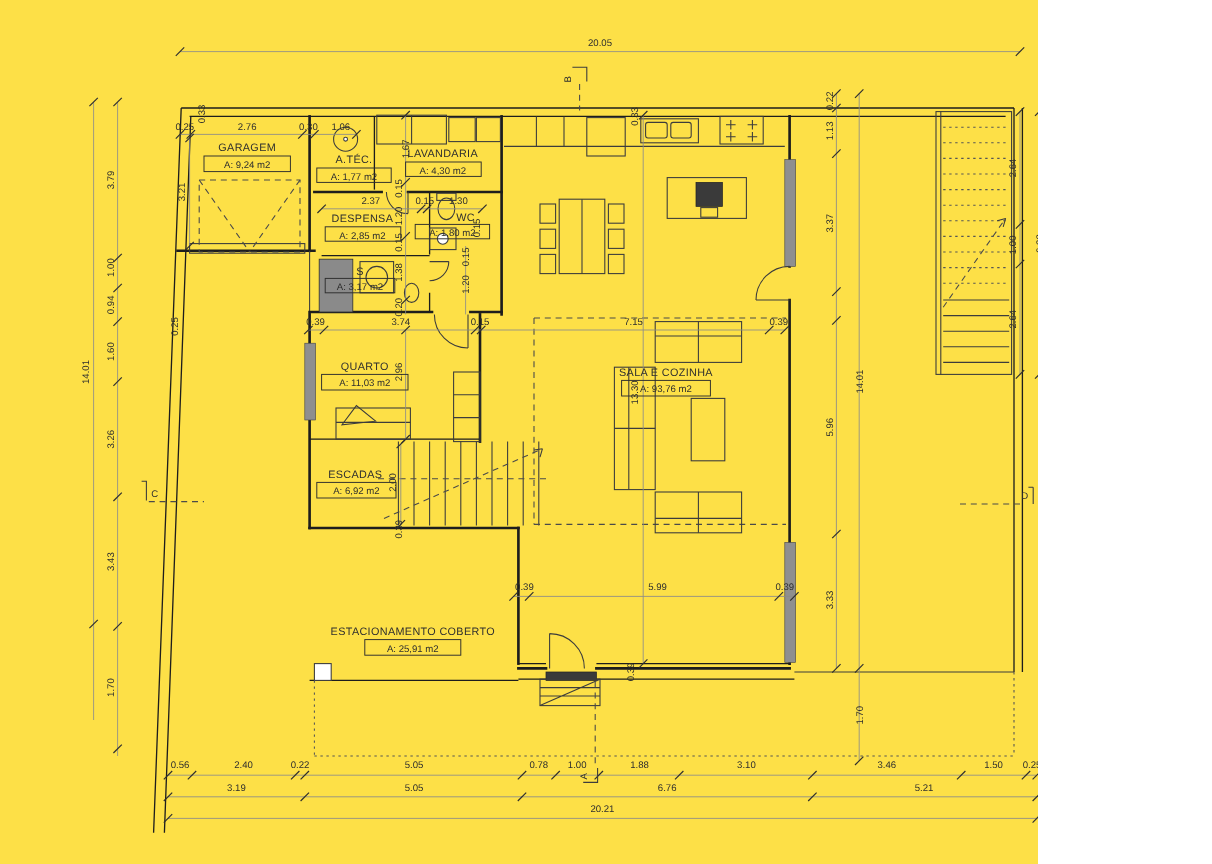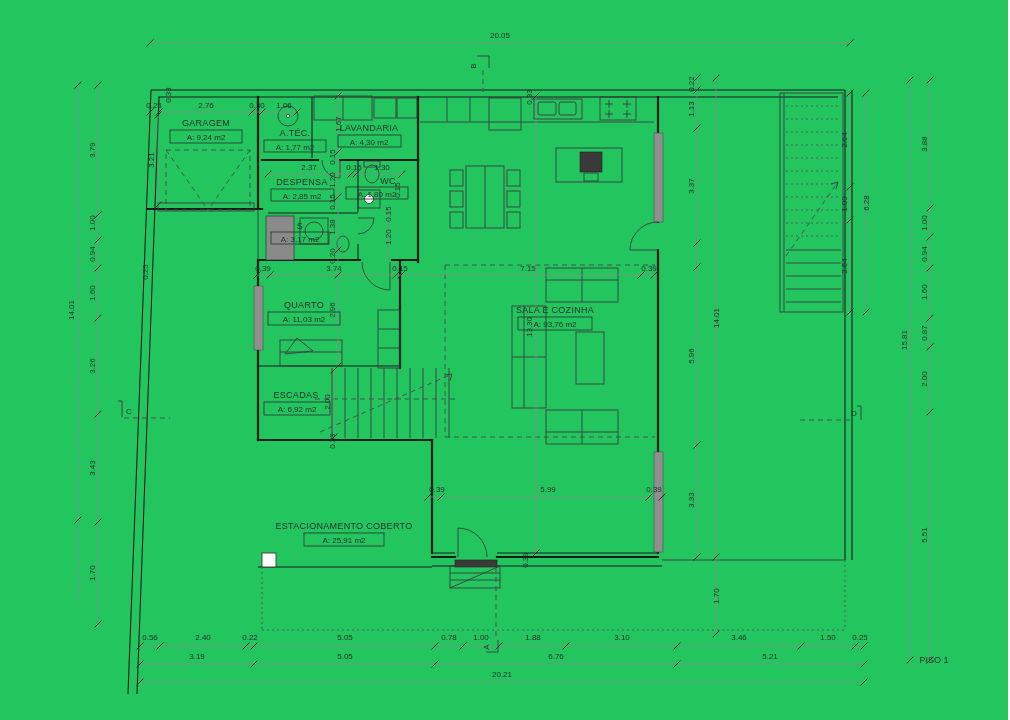--- a/index.html
+++ b/index.html
@@ -1,16 +1,16 @@
 <!DOCTYPE html>
 <html><head>
 <meta charset="utf-8">
 <style>
   html,body{margin:0;padding:0;background:#ffffff;}
-  .canvas{position:relative;width:1008px;height:720px;background:#22c55e;overflow:hidden;}
+  .canvas{position:relative;width:865px;height:720px;background:#fde047;overflow:hidden;}
   svg text{font-family:"Liberation Sans","DejaVu Sans",sans-serif;fill:#2e2e2e;text-anchor:middle;}
   .dim{font-size:8px;}
   .room-name{font-size:9px;letter-spacing:.3px;}
   .room-area{font-size:8px;}
   .sect{font-size:8px;}
   .title{font-size:9px;}
   .tick{stroke:#2e2e2e;stroke-width:1;}
   .dimline{stroke:#8a8a8a;stroke-width:.7;fill:none;}
   .wall{stroke:#1d1d1d;stroke-width:2.2;fill:none;stroke-linecap:square;}
   .wall-thin{stroke:#1d1d1d;stroke-width:1.1;fill:none;}

